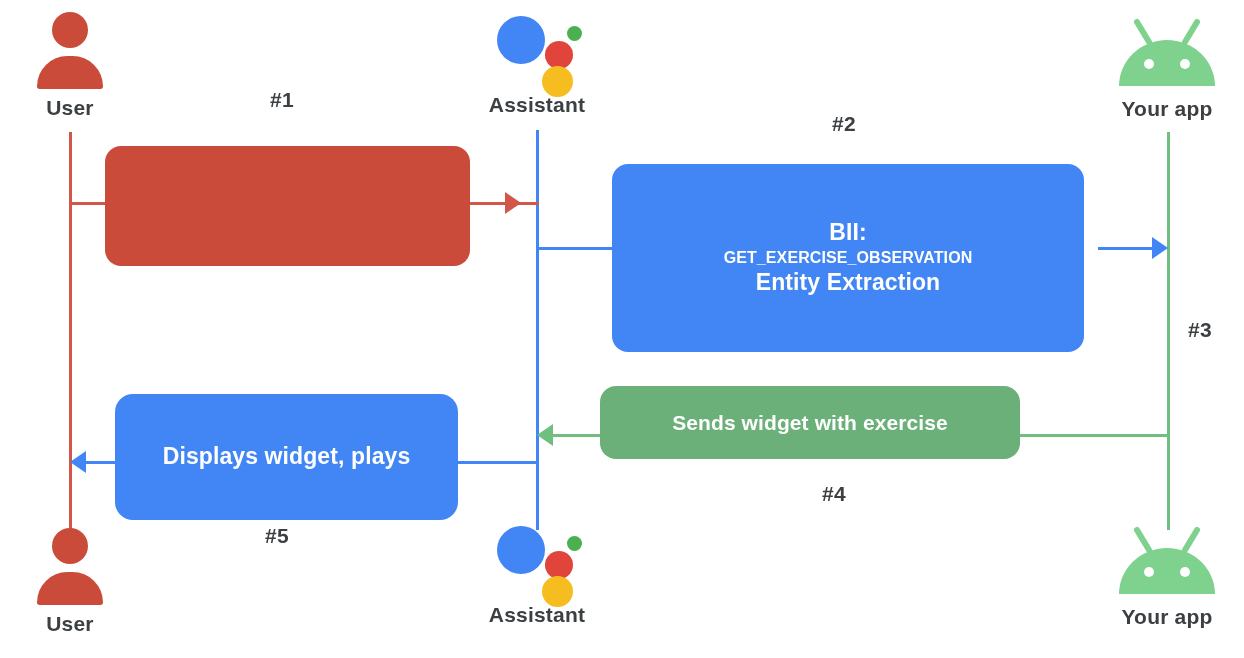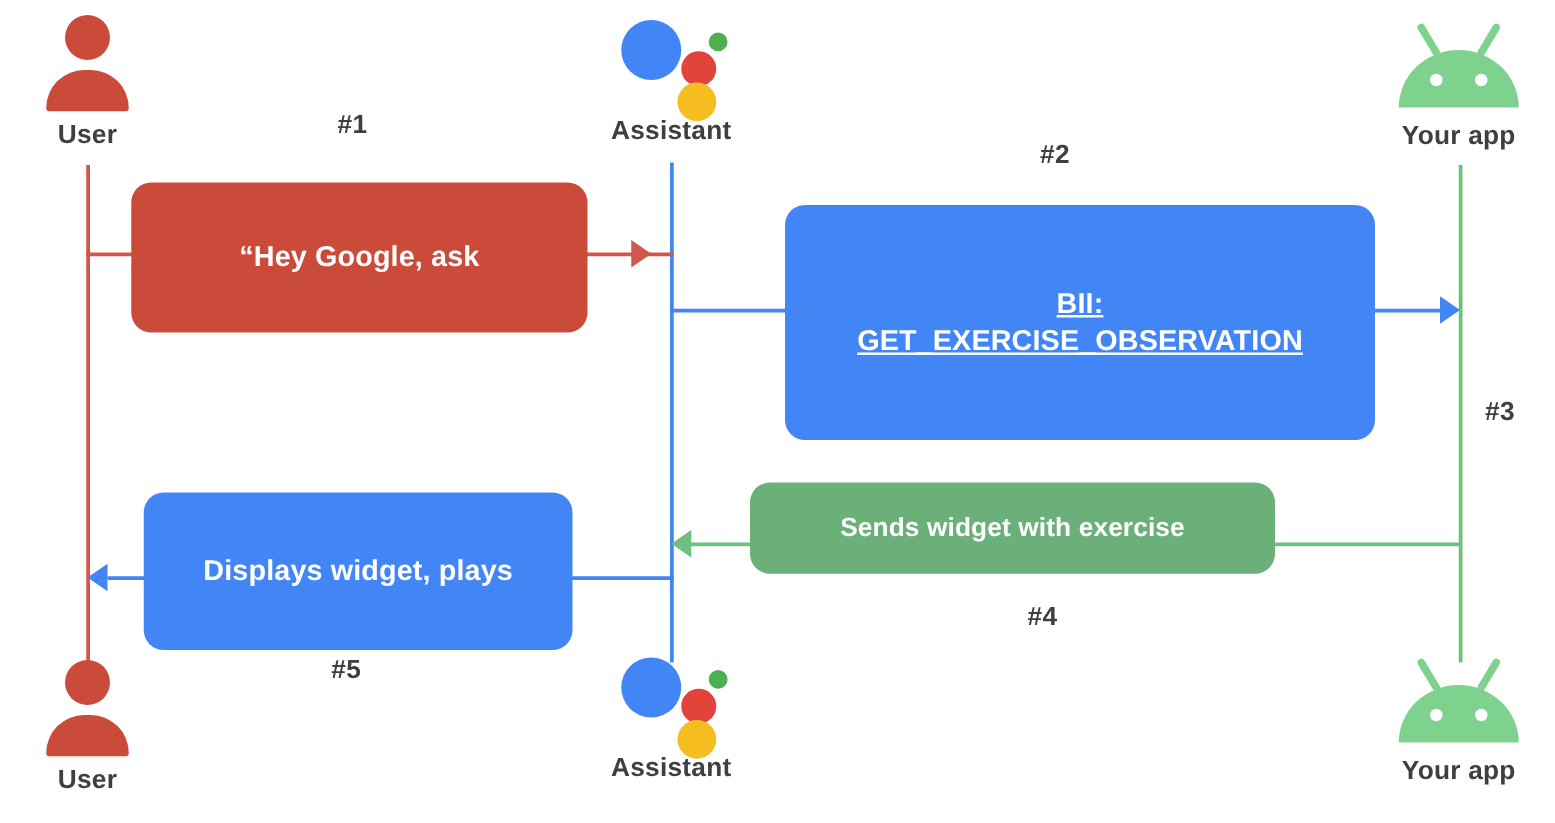--- a/index.html
+++ b/index.html
@@ -103,25 +103,25 @@
     font-weight: bold;
     line-height: 1.30;
     padding: 8px 14px;
     letter-spacing: 0.1px;
   }
   .box-red   { background: #CB4B3B; }
   .box-blue  { background: #4285F4; }
   .box-green { background: #6CB079; }
 
   .box1 { left: 105px; top: 146px; width: 365px; height: 120px; font-size: 23px; }
-  .box2 { left: 628px; top: 164px; width: 472px; height: 188px; font-size: 23px; text-decoration: underline; }
+  .box2 { left: 612px; top: 164px; width: 472px; height: 188px; font-size: 23px; }
   .box4 { left: 600px; top: 386px; width: 420px; height: 73px;  font-size: 21px; }
-  .box5 { left: 115px; top: 394px; width: 343px; height: 126px; font-size: 23px; }
-
-  .box2 .l-big { font-size: 23px; text-align: right; }
+  .box5 { left: 115px; top: 394px; width: 343px; height: 126px; font-size: 23px; border-radius: 18px; }
+
+  .box2 .l-big { font-size: 16px; text-align: right; }
 
   
   .hline {
     position: absolute;
     height: 3px;
   }
   .arrow-head {
     position: absolute;
     width: 0;
     height: 0;
@@ -187,30 +187,30 @@
         <circle cx="74" cy="48" r="5" fill="#ffffff"></circle>
       </svg>
     </div>
     <div class="actor-label">Your app</div>
   </div>
 
   <div class="hline c-red" style="left:69px; top:202px; width:470px;"></div>
   <div class="arrow-head arrow-right h-red" style="left:505px; top:192px;"></div>
   <div class="msg-box box-red box1">
     <div>
-      <div>“Hey Google, ask</div>
     </div>
   </div>
   <div class="step-label" style="left:270px; top:88px;">#1</div>
 
   <div class="hline c-blue" style="left:536px; top:247px; width:100px;"></div>
   <div class="msg-box box-blue box2">
     <div>
       <div>BII:</div>
       <div class="l-big">GET_EXERCISE_OBSERVATION</div>
+      <div>Entity Extraction</div>
     </div>
   </div>
   <div class="step-label" style="left:832px; top:112px;">#2</div>
 
   <div class="hline c-blue" style="left:1098px; top:247px; width:58px;"></div>
   <div class="arrow-head arrow-right h-blue" style="left:1152px; top:237px;"></div>
   <div class="step-label" style="left:1188px; top:318px;">#3</div>
 
   <div class="hline c-green" style="left:545px; top:434px; width:624px;"></div>
   <div class="arrow-head arrow-left h-green" style="left:537px; top:424px;"></div>

